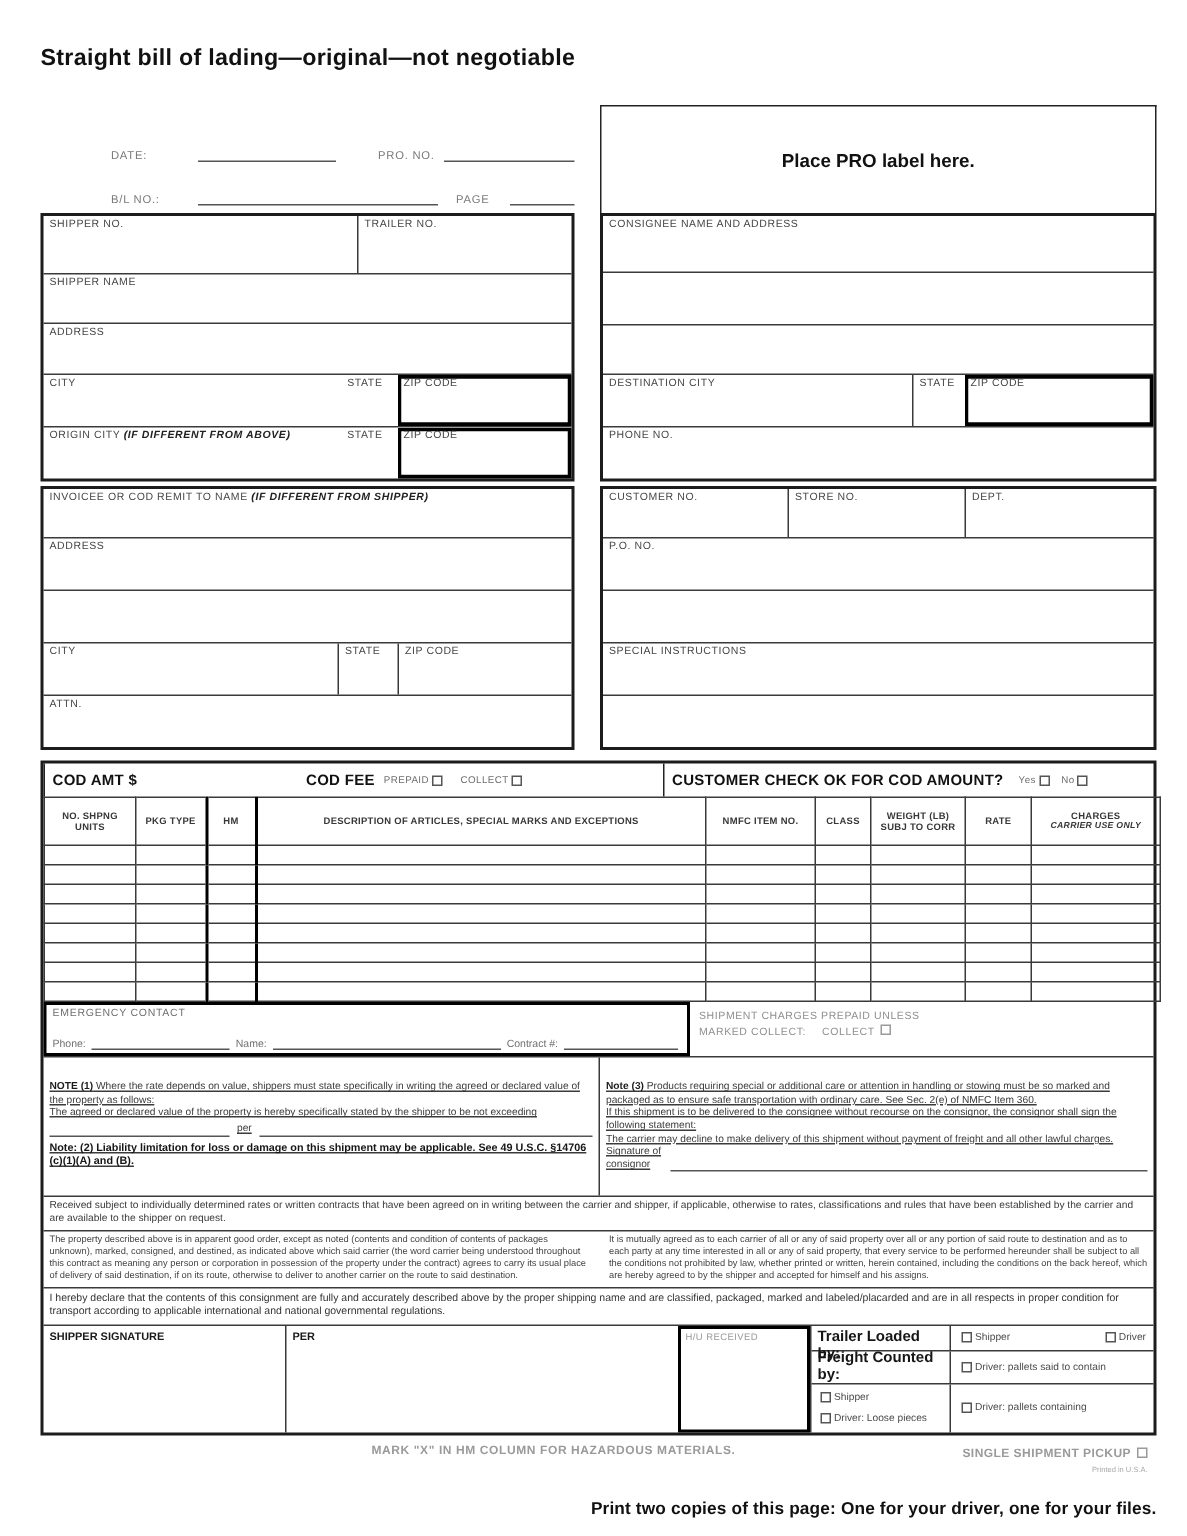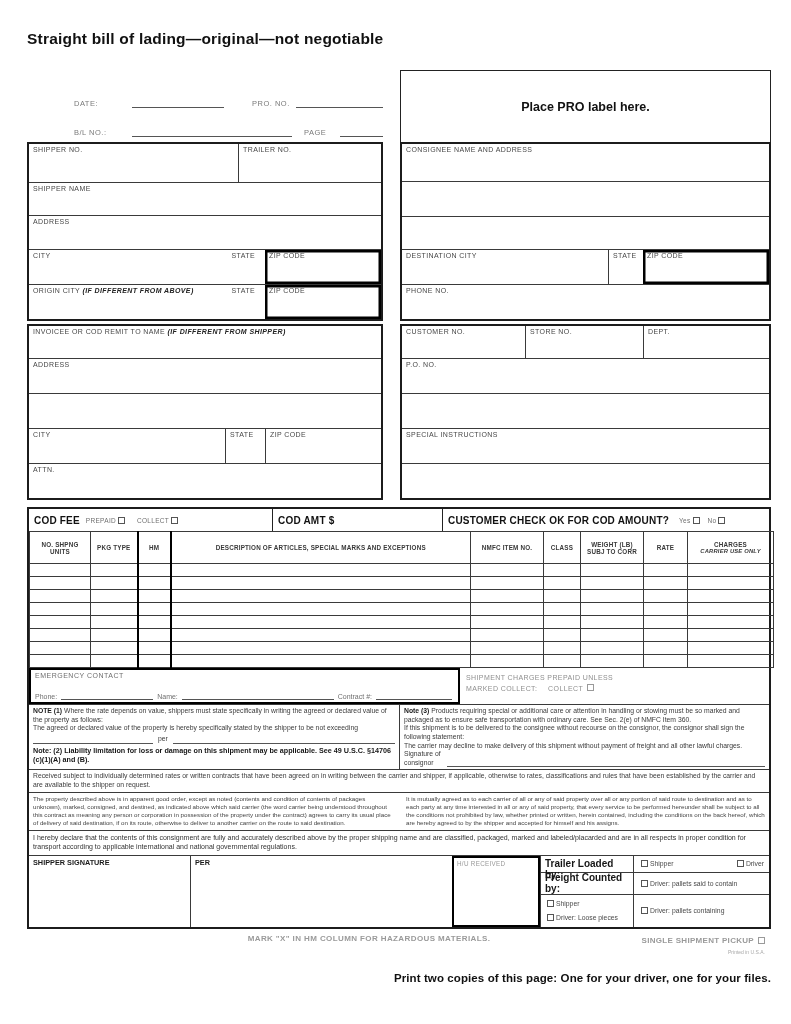--- a/index.html
+++ b/index.html
@@ -73,21 +73,21 @@
   .emrow { display:flex; height:36px; }
   .embox { width:431px; border:2.5px solid #000; position:relative; }
   .em-title { position:absolute; left:4px; top:2px; font-size:7px; color:#6f6f6f; letter-spacing:.5px; }
   .em-fields { position:absolute; left:4px; right:6px; bottom:2px; display:flex; align-items:flex-end; font-size:7px; color:#6f6f6f; }
   .shipchg { width:172px; padding:4px 6px; font-size:7px; color:#8f8f8f; letter-spacing:.4px; line-height:1.6; }
   .totchg { flex:1; border-left:1px solid #3a3a3a; padding:3px 6px; display:flex; align-items:center; }
   .totchg .tlbl { font-size:8px; font-weight:bold; color:#111; line-height:1.15; }
   .totchg .cur { font-size:8px; font-weight:bold; color:#111; margin-left:14px; }
 
   .notesrow { display:flex; border-top:1px solid #3a3a3a; }
-  .notecell { padding:2px 4px; font-size:6.8px; line-height:1.28; color:#3b3b3b; }
+  .notecell { padding:16px 4px; font-size:6.8px; line-height:1.28; color:#3b3b3b;text-decoration:underline; }
   .notecell.n1 { width:371px; border-right:1px solid #3a3a3a; }
   .notecell.n3 { flex:1; }
   .notecell b { color:#1c1c1c; }
   .perline { display:flex; align-items:flex-end; margin:1px 0 2px; }
   .note2 { font-weight:bold; font-size:7.2px; color:#161616; margin-top:1px; }
   .sigline { display:flex; align-items:flex-end; }
   .sig-2l { line-height:1.25; }
 
   .receivedrow { border-top:1px solid #3a3a3a; padding:2px 4px; font-size:6.8px; line-height:1.3; color:#3b3b3b; }
 
@@ -237,31 +237,31 @@
         <div class="brow h35">
           <div class="bcell" style="flex:1"></div>
         </div>
       </div>
     </div>
   </div>
 
   <div class="lower">
 
     <div class="codrow">
+      <div class="codcell c2">
+        <span class="big">COD AMT $</span>
+      </div>
       <div class="codcell c1">
         <span class="big">COD FEE</span>
         <span class="gap6"></span>
         <span class="sm">PREPAID</span>
         <span class="cb"></span>
         <span class="gap10"></span>
         <span class="sm">COLLECT</span>
         <span class="cb"></span>
-      </div>
-      <div class="codcell c2">
-        <span class="big">COD AMT $</span>
       </div>
       <div class="codcell c3">
         <span class="big">CUSTOMER CHECK OK FOR COD AMOUNT?</span>
         <span class="gap10"></span>
         <span class="sm">Yes</span>
         <span class="cb"></span>
         <span class="gap6"></span>
         <span class="sm">No</span>
         <span class="cb"></span>
       </div>

